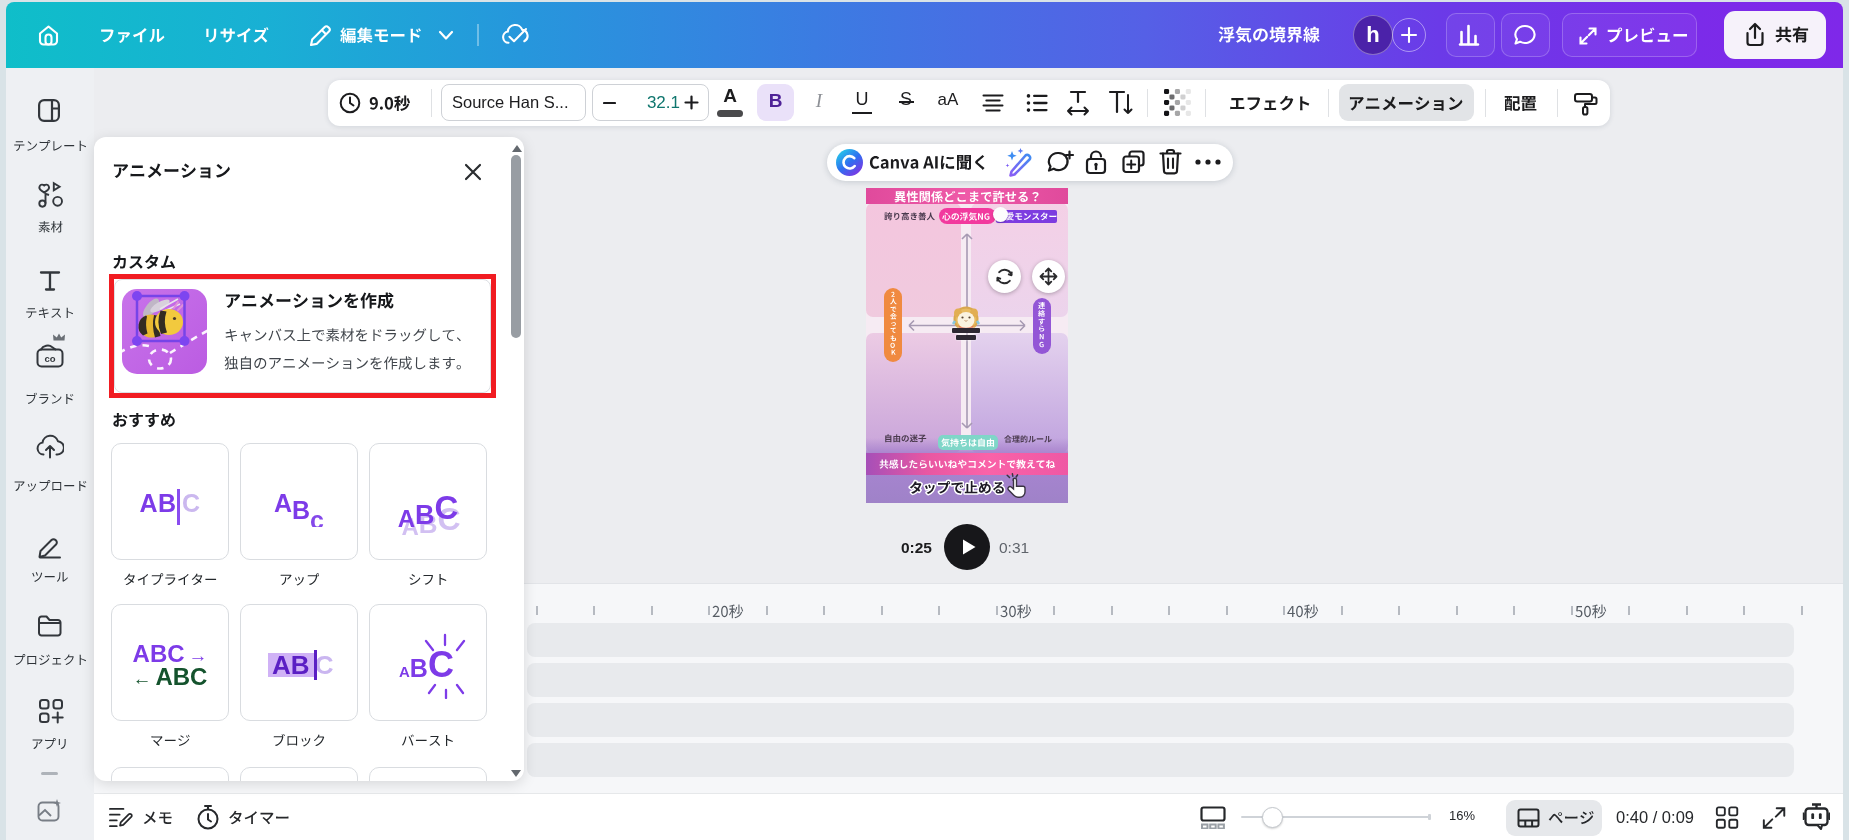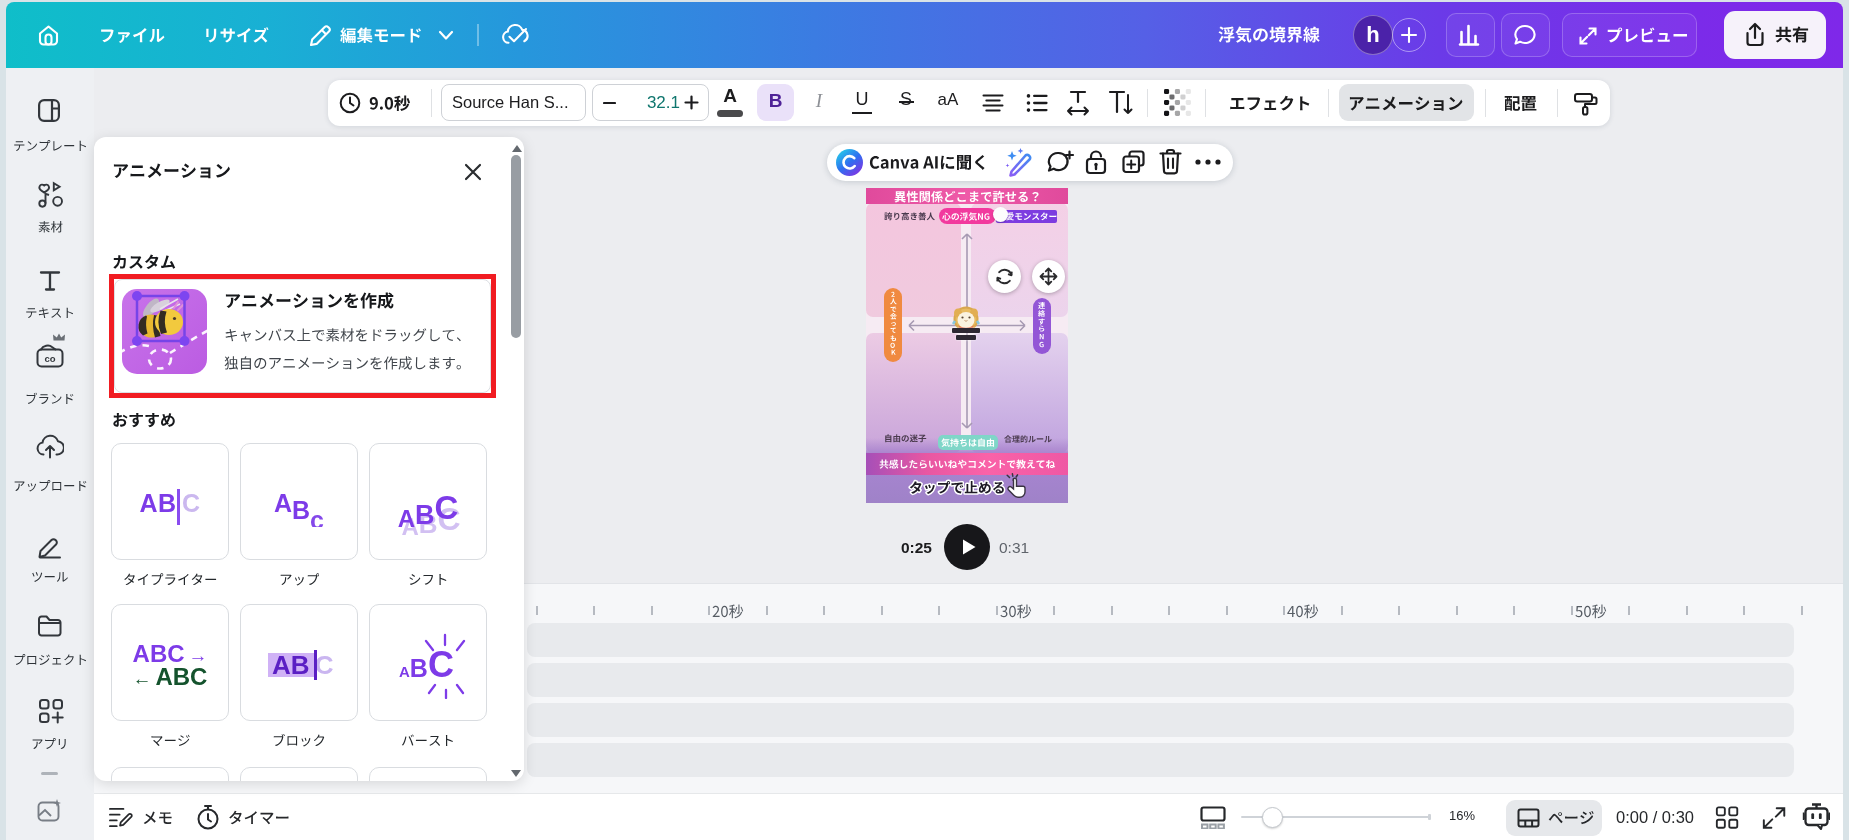--- a/index.html
+++ b/index.html
@@ -413,21 +413,21 @@
 <div class="abs" style="left:1262px;top:807px;width:21px;height:21px;border-radius:50%;background:#fff;border:1px solid #c3c7cc;box-shadow:0 1px 2px rgba(0,0,0,0.18)"></div>
 <div class="abs" style="left:1449px;top:808px;width:44px;font-size:13px;color:#26282b">16%</div>
 <div class="abs" style="left:1506px;top:800px;width:96px;height:36px;border-radius:9px;background:#e6e8eb"></div>
 <svg class="abs" style="left:1517px;top:808px;" width="23" height="20" viewBox="0 0 23 20">
       <rect x="1.5" y="1.5" width="20" height="17" rx="2" fill="none" stroke="#26282b" stroke-width="2"></rect>
       <path d="M1.5 12.5 H21.5 M8.3 12.5 V18.5 M15.1 12.5 V18.5" stroke="#26282b" stroke-width="2"></path>
     </svg>
 <svg style="position:absolute;left:1545.0px;top:807.5px;" width="52.5" height="20.1" viewBox="-3 -15.5 52.5 20.1">
       <path d="M11 -9.4C11 -10 11.5 -10.4 12.1 -10.4C12.7 -10.4 13.2 -10 13.2 -9.4C13.2 -8.8 12.7 -8.3 12.1 -8.3C11.5 -8.3 11 -8.8 11 -9.4ZM10.2 -9.4C10.2 -8.3 11 -7.5 12.1 -7.5C13.2 -7.5 14.1 -8.3 14.1 -9.4C14.1 -10.5 13.2 -11.3 12.1 -11.3C11 -11.3 10.2 -10.5 10.2 -9.4ZM0.7 -4.2 2.2 -2.7C2.4 -3.1 2.8 -3.6 3.1 -4C3.8 -4.9 5 -6.5 5.7 -7.3C6.2 -8 6.5 -8 7 -7.5C7.6 -6.9 9.1 -5.3 10 -4.3C10.9 -3.2 12.2 -1.6 13.3 -0.3L14.7 -1.7C13.5 -3 11.9 -4.7 10.9 -5.8C10 -6.8 8.7 -8.1 7.7 -9C6.6 -10.1 5.8 -9.9 4.9 -8.9C3.9 -7.7 2.6 -6 1.9 -5.3C1.4 -4.9 1.1 -4.6 0.7 -4.2Z M17 -6.9V-5C17.5 -5 18.5 -5.1 19.3 -5.1C20.8 -5.1 26.5 -5.1 27.7 -5.1C28.4 -5.1 29.1 -5 29.5 -5V-6.9C29.1 -6.9 28.5 -6.8 27.7 -6.8C26.5 -6.8 20.8 -6.8 19.3 -6.8C18.5 -6.8 17.5 -6.9 17 -6.9Z M42.2 -11.7 41.1 -11.3C41.7 -10.5 42.1 -9.7 42.5 -8.8L43.6 -9.3C43.3 -10 42.6 -11.1 42.2 -11.7ZM44.3 -12.5 43.2 -12C43.7 -11.3 44.2 -10.5 44.7 -9.6L45.7 -10.1C45.4 -10.8 44.7 -11.9 44.3 -12.5ZM35.5 -12 34.6 -10.6C35.6 -10.1 37.2 -9 38 -8.4L39 -9.8C38.2 -10.3 36.5 -11.4 35.5 -12ZM33 -0.9 33.9 0.7C35.3 0.4 37.4 -0.3 39 -1.2C41.5 -2.7 43.7 -4.7 45.1 -6.8L44.1 -8.4C42.9 -6.2 40.8 -4.2 38.2 -2.7C36.6 -1.8 34.7 -1.2 33 -0.9ZM33.2 -8.5 32.3 -7.1C33.3 -6.6 34.9 -5.5 35.7 -5L36.6 -6.3C35.9 -6.9 34.1 -7.9 33.2 -8.5Z" fill="#26282b"></path>
     </svg>
-<div class="abs" style="left:1616px;top:808px;width:95px;font-size:16.5px;color:#26282b">0:00 / 0:30</div>
+<div class="abs" style="left:1616px;top:808px;width:95px;font-size:16.5px;color:#26282b">0:40 / 0:09</div>
 <svg class="abs" style="left:1713px;top:806px;" width="29" height="24" viewBox="0 0 27 27">
       <g fill="none" stroke="#26282b" stroke-width="2.1">
         <rect x="1.5" y="1.5" width="9" height="9" rx="2"></rect>
         <rect x="15.5" y="1.5" width="9" height="9" rx="2"></rect>
         <rect x="1.5" y="15.5" width="9" height="9" rx="2"></rect>
         <rect x="15.5" y="15.5" width="9" height="9" rx="2"></rect>
       </g>
     </svg>
 <svg class="abs" style="left:1761px;top:806px;" width="27" height="24" viewBox="0 0 27 27">
       <path d="M16 2.5 H24.5 V11 M24 3 15 12 M10 24.5 H1.5 V16 M2 24 11 15" fill="none" stroke="#26282b" stroke-width="2.2" stroke-linecap="round"></path>

